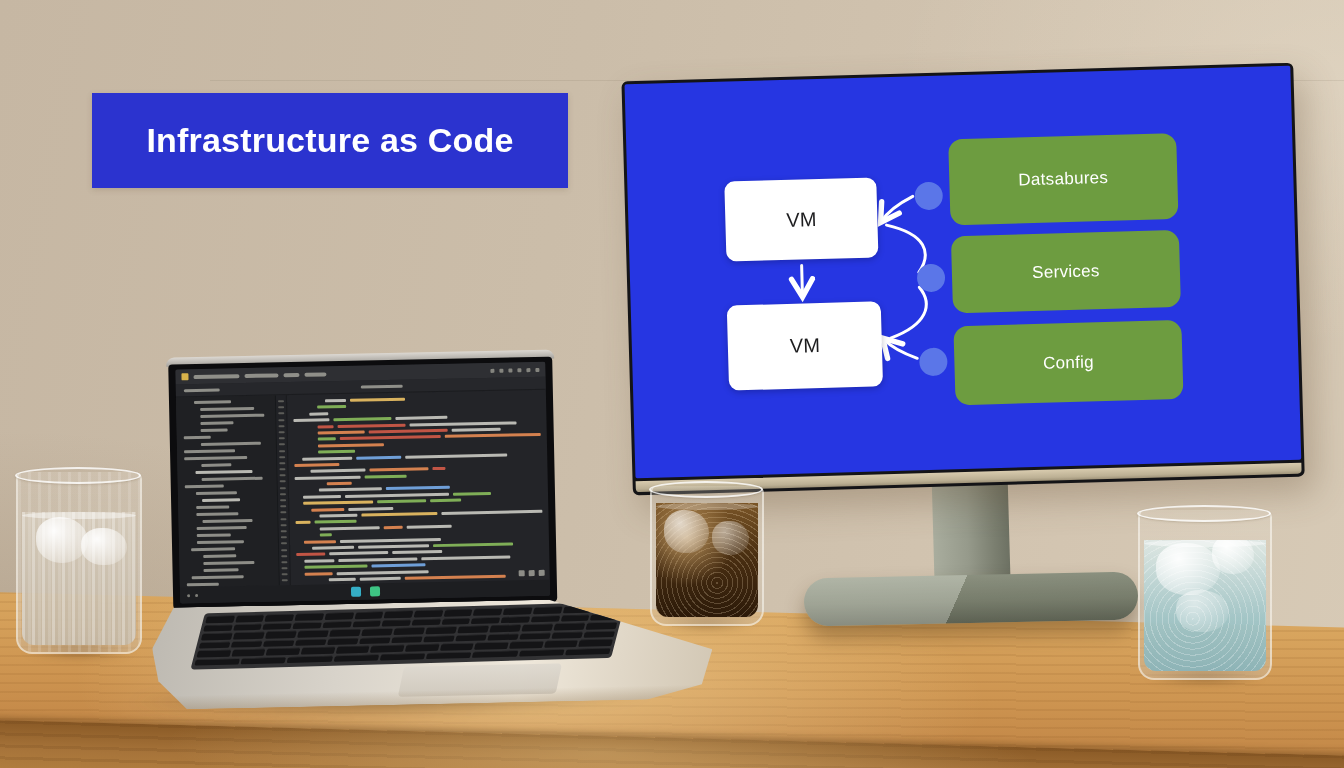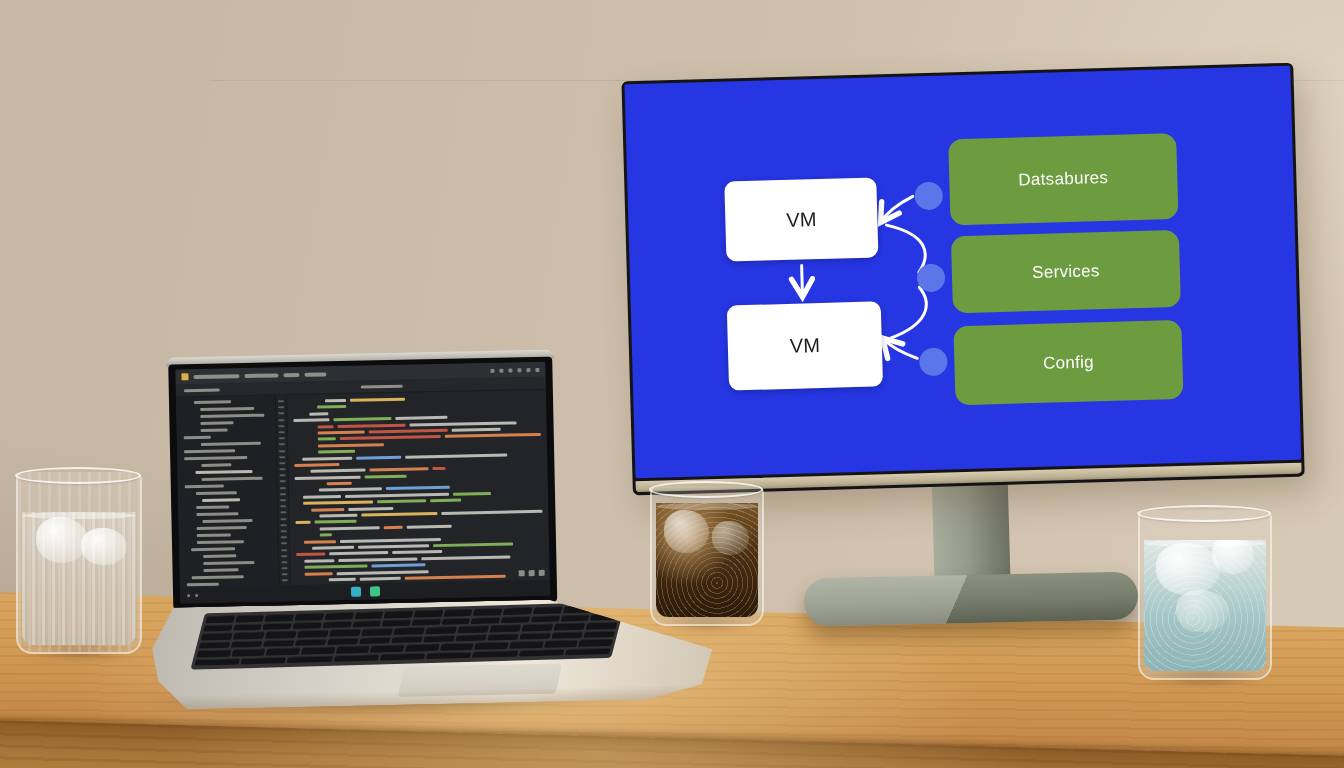--- a/index.html
+++ b/index.html
@@ -151,20 +151,23 @@
   .t-white{color:#ffffff}
 </style>
 </head>
 <body>
 
 <div class="scene">
 
   <div class="wall-shade"></div>
   <div class="wall-seam"></div>
 
+  <div class="banner" style="background:#2b33cf;">
+    <span class="t-white">Infrastructure as Code</span>
+  </div>
 
   <div class="desk">
     <div class="desk-front"></div>
   </div>
 
   <div class="monitor-group">
     <div class="monitor-stand"></div>
     <div class="monitor-base"></div>
     <div class="monitor-frame">
       <div class="monitor-screen" style="background:#2636e2;">

